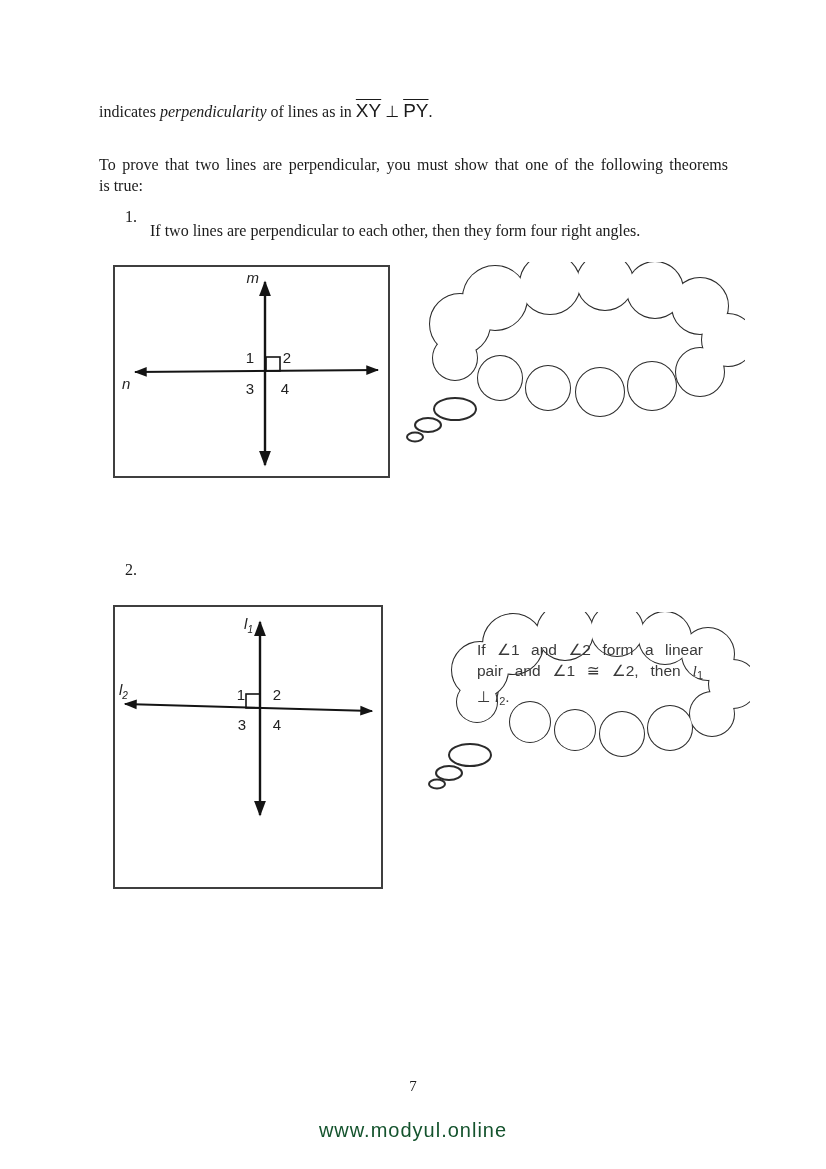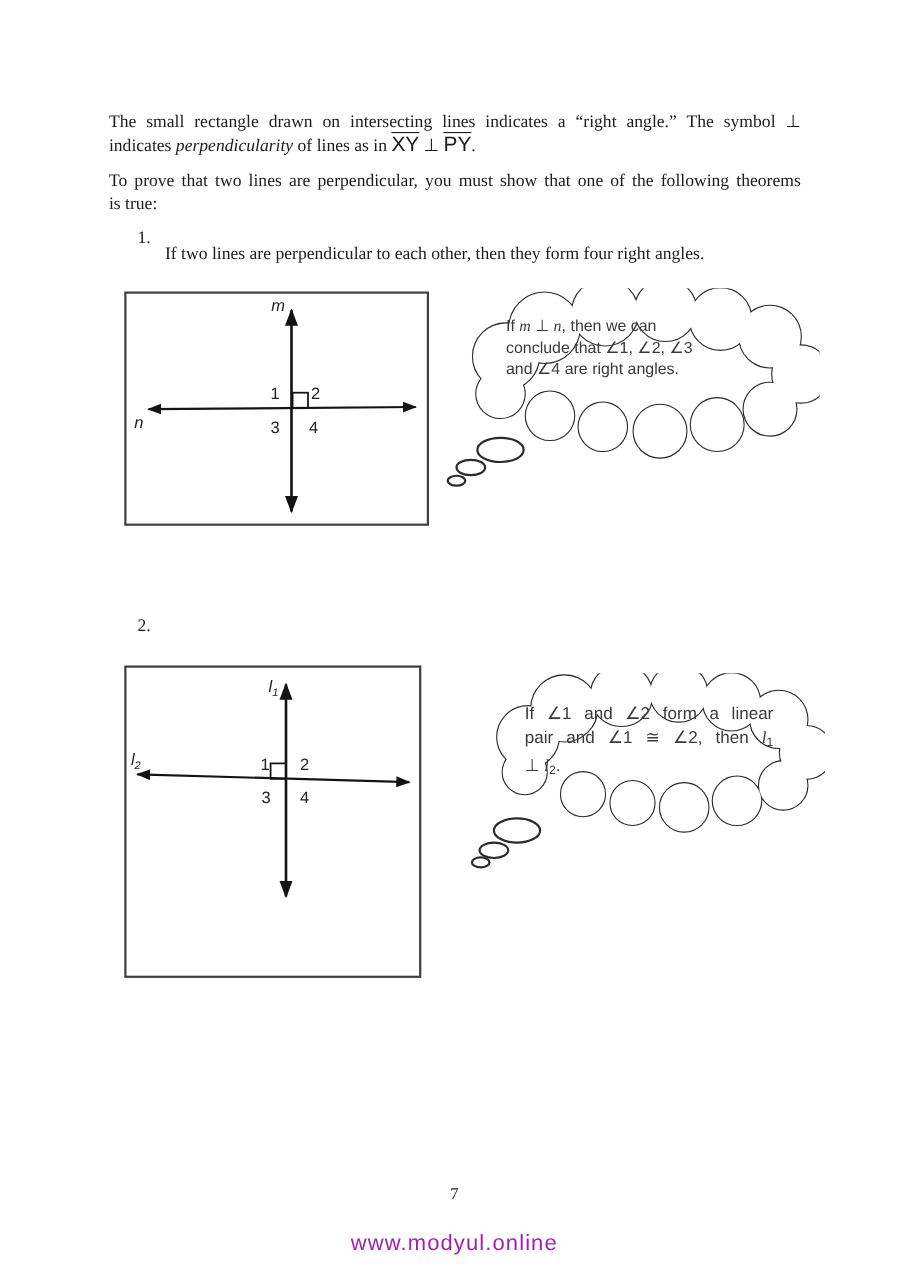--- a/index.html
+++ b/index.html
@@ -57,32 +57,29 @@
 
   #page-number {
     position:absolute; top:1078px; left:0; width:826px;
     text-align:center; font-size:15px; color:#1b1b1b;
   }
   #watermark {
     position:absolute; top:1119px; left:0; width:826px;
     text-align:center;
     font-family:"Liberation Sans","DejaVu Sans",sans-serif;
     font-size:20px; letter-spacing:1px;
-    color:#a21caf;
+    color:#14532d;
   }
 </style>
 </head>
 <body>
 
 <div>
 
   <div class="text-block" style="top:100px">
-    <div class="jl">
-      <span>The small rectangle drawn on intersecting lines indicates a “right angle.” The symbol ⊥</span>
-    </div>
     <div>
       <span>indicates </span><span class="it">perpendicularity</span><span> of lines as in </span><span class="ov">XY</span><span> ⊥ </span><span class="ov">PY</span><span>.</span>
     </div>
   </div>
 
   <div class="text-block" style="top:154px">
     <div class="jl">
       <span>To prove that two lines are perpendicular, you must show that one of the following theorems</span>
     </div>
     <div>
@@ -132,25 +129,20 @@
           <circle cx="100" cy="116" r="22"></circle>
           <circle cx="55" cy="96" r="22"></circle>
         </g>
       </defs>
       <use href="#c1p" fill="none" stroke="#2b2b2b" stroke-width="2"></use>
       <use href="#c1p" fill="#ffffff" stroke="none"></use>
       <ellipse cx="55" cy="147" rx="21" ry="11" fill="#ffffff" stroke="#2b2b2b" stroke-width="2"></ellipse>
       <ellipse cx="28" cy="163" rx="13" ry="7" fill="#ffffff" stroke="#2b2b2b" stroke-width="2"></ellipse>
       <ellipse cx="15" cy="175" rx="8" ry="4.5" fill="#ffffff" stroke="#2b2b2b" stroke-width="2"></ellipse>
     </svg>
-    <div class="bubble-text" id="bubble1-text">
-      <div><span>If </span><span class="ml">m</span><span> ⊥ </span><span class="ml">n</span><span>, then we can</span></div>
-      <div>conclude that ∠1, ∠2, ∠3</div>
-      <div>and ∠4 are right angles.</div>
-    </div>
   </div>
 
   <div class="text-block list-item" style="top:559px">
     <span class="li-num">2.</span>
     <span class="li-body">
     </span>
   </div>
 
   <div class="figure-box" id="fig2">
     <svg width="266" height="216" viewBox="0 0 266 216">

